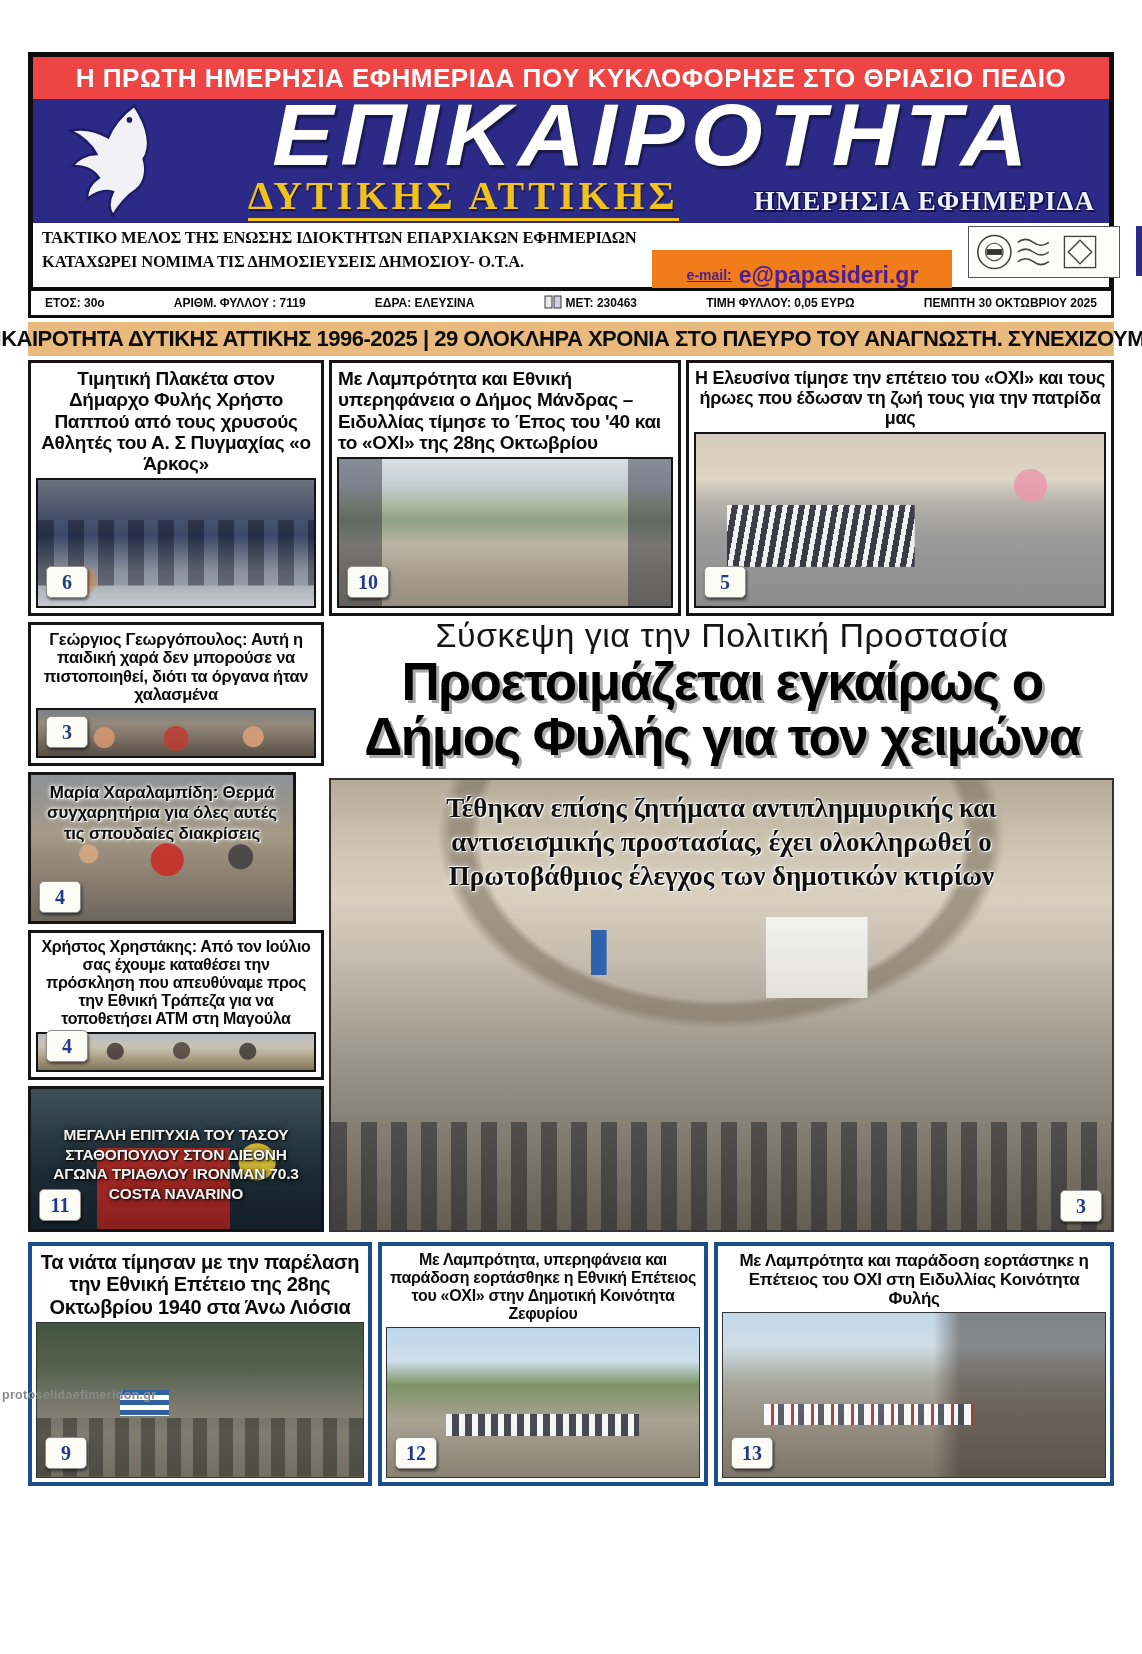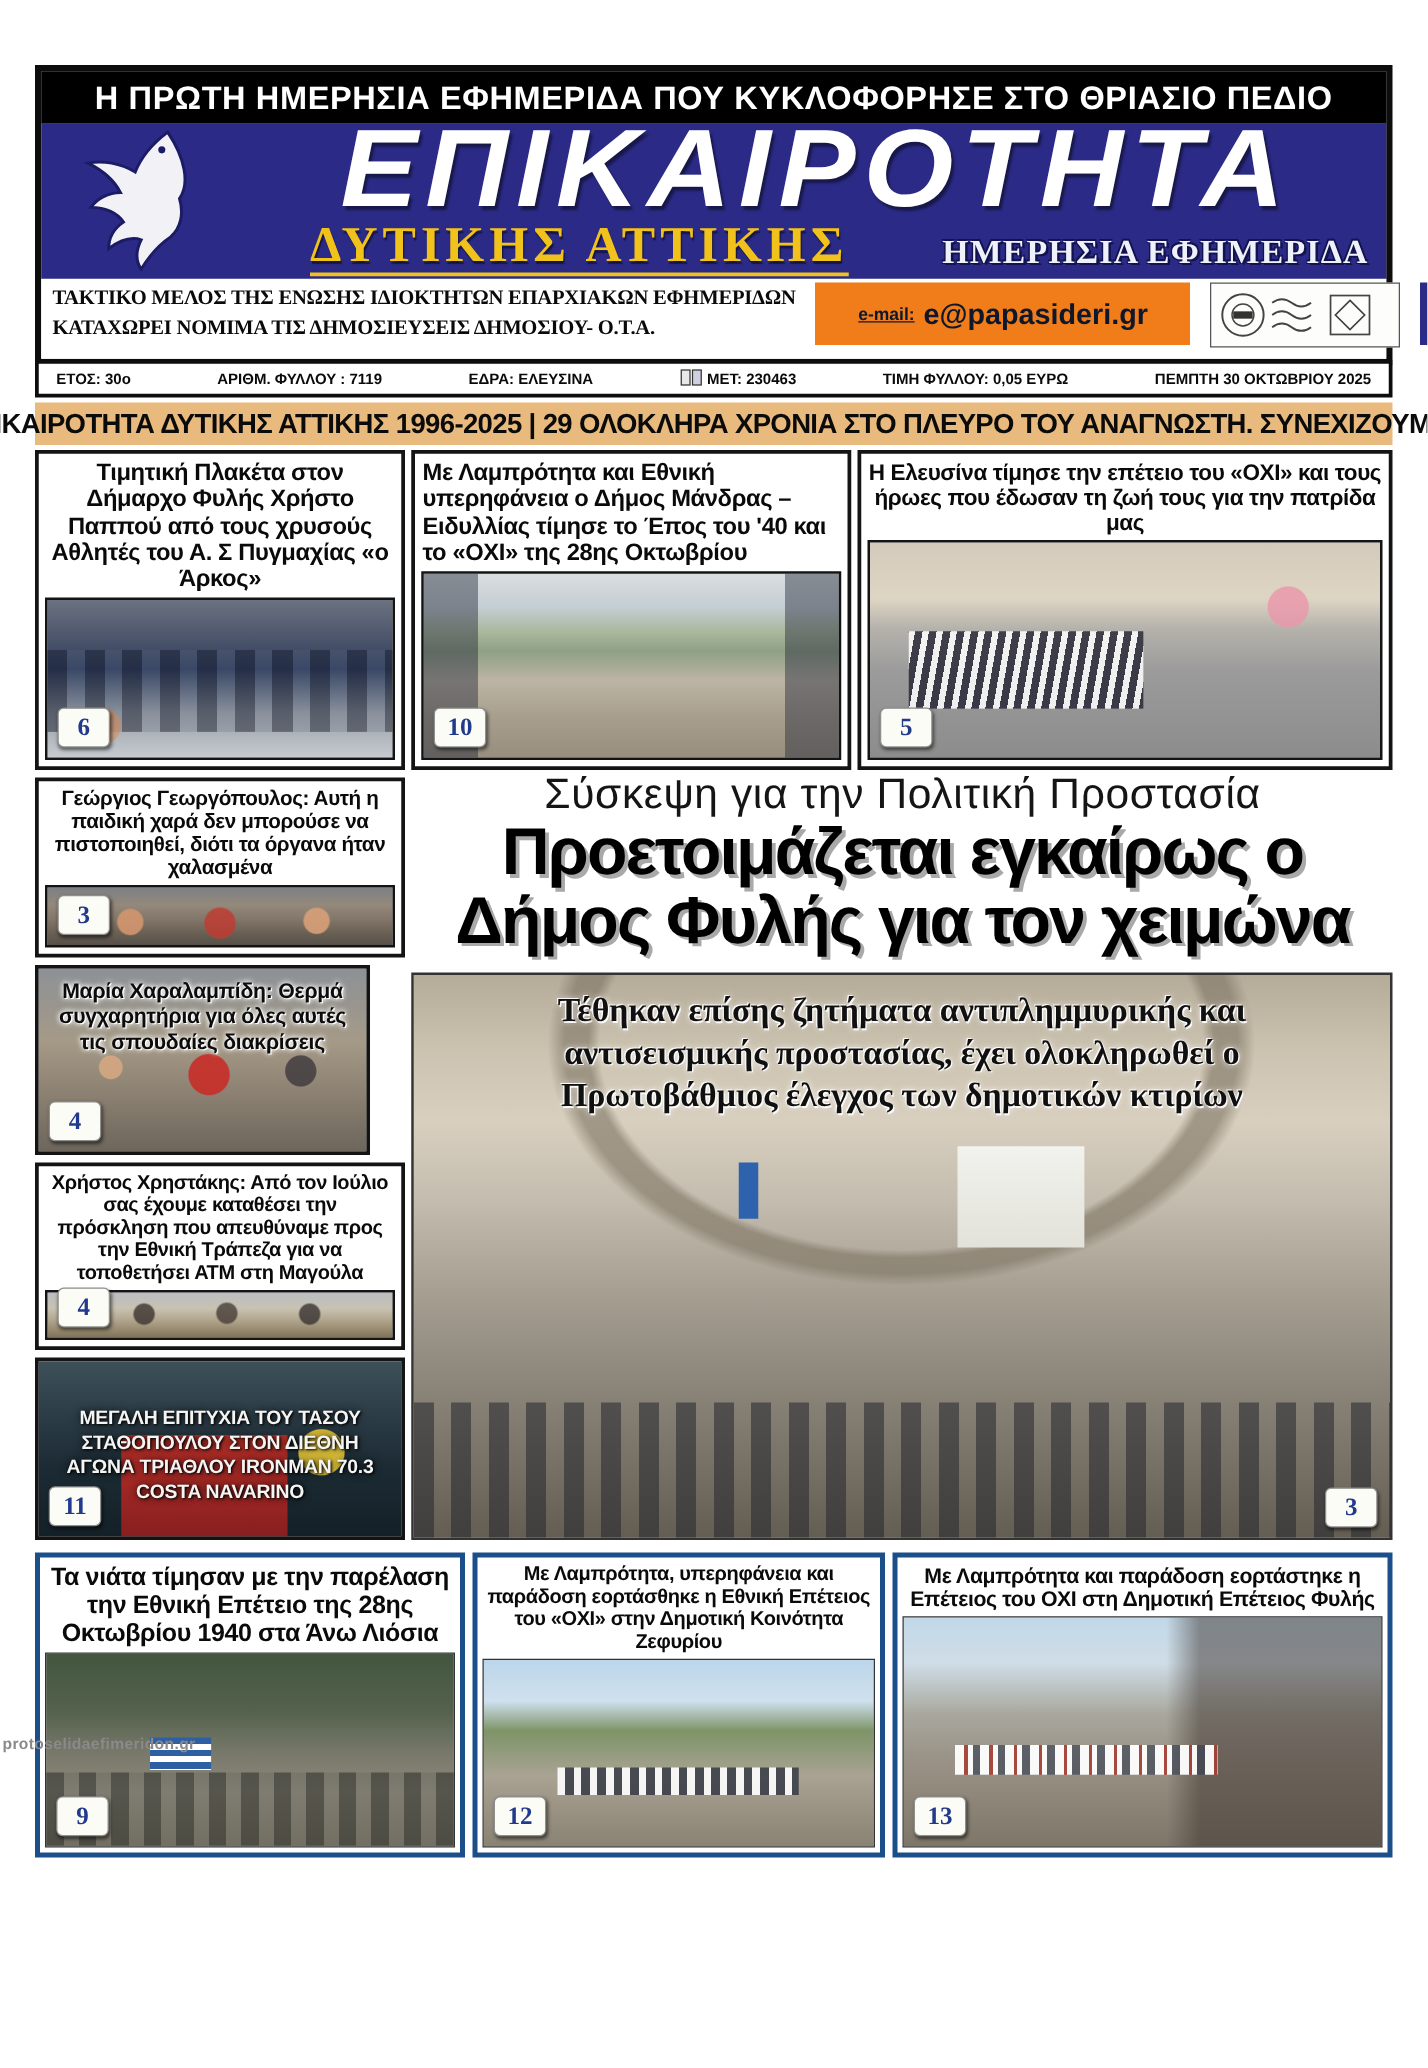--- a/index.html
+++ b/index.html
@@ -2,38 +2,38 @@
 <html><head>
 <meta charset="utf-8">
 <style>
   html,body{margin:0;padding:0;background:#ffffff;}
   .page{position:relative;width:1142px;height:1654px;background:#fff;overflow:hidden;
         font-family:"Liberation Sans",sans-serif;color:#111;}
   .abs{position:absolute;box-sizing:border-box;}
 
   
   .hdr-frame{left:28px;top:52px;width:1086px;border:5px solid #0d0d0d;background:#fff;}
-  .tagline{height:42px;background:#000000;color:#fff;display:flex;align-items:center;justify-content:center;
+  .tagline{height:42px;background:#ef4444;color:#fff;display:flex;align-items:center;justify-content:center;
            font-size:26px;font-weight:700;letter-spacing:.5px;}
   .masthead{height:124px;background:#2b2b87;position:relative;overflow:hidden;}
   .eagle{position:absolute;left:8px;top:2px;width:158px;height:118px;}
   .mh-title{position:absolute;left:170px;right:6px;top:-8px;text-align:center;color:#fff;
             font-size:88px;font-style:italic;font-weight:700;letter-spacing:6px;line-height:1;
             transform:scaleX(1.05);transform-origin:center;text-shadow:2px 3px 2px rgba(0,0,0,.45);white-space:nowrap;}
   .mh-sub{position:absolute;left:215px;bottom:2px;font-family:"Liberation Serif",serif;font-weight:700;
           font-size:40px;color:#f2c21c;letter-spacing:4px;line-height:1;border-bottom:3px solid #f2c21c;
           padding-bottom:2px;text-shadow:1px 2px 1px rgba(0,0,0,.5);white-space:nowrap;}
   .mh-right{position:absolute;right:14px;bottom:6px;font-family:"Liberation Serif",serif;font-weight:700;
             font-size:27px;letter-spacing:1px;color:#eef0fa;white-space:nowrap;
             text-shadow:1px 1px 0 #13134f,-1px -1px 0 #13134f,1px -1px 0 #13134f,-1px 1px 0 #13134f,2px 2px 0 #13134f;}
   .inforow{height:58px;background:#fff;display:flex;gap:16px;padding:3px 5px;}
   .member{flex:1;font-family:"Liberation Serif",serif;font-weight:700;font-size:16.5px;line-height:1.45;
           letter-spacing:-.2px;color:#0a0a0a;padding-left:4px;white-space:nowrap;}
-  .emailbox{flex:0 0 300px;height:50px;background:#f07d1a;color:#0f172a;display:flex;align-items:center;
-            justify-content:center;gap:7px;}
+  .emailbox{flex:0 0 300px;height:50px;background:#f07d1a;color:#4c1d95;display:flex;align-items:center;
+            justify-content:center;gap:7px;margin-top:24px;}
   .emailbox .lbl{font-size:14px;font-weight:700;text-decoration:underline;}
   .emailbox .addr{font-size:23px;font-weight:700;}
   .stamps{flex:0 0 150px;height:50px;border:1px solid #555;background:#fdfdfb;display:flex;
           align-items:center;justify-content:center;}
   .codebox{flex:0 0 138px;height:50px;background:#2b2b87;color:#fff;display:flex;align-items:center;
            justify-content:center;font-family:"Liberation Serif",serif;font-weight:700;font-size:13px;}
 
   .issuebar{left:28px;top:288px;width:1086px;height:30px;border:3px solid #0d0d0d;background:#fff;
             display:flex;align-items:center;justify-content:space-between;padding:0 14px;
             font-size:12px;font-weight:700;color:#0a0a0a;}
@@ -255,21 +255,21 @@
   </div>
 
   <div class="abs artbox bluebox" style="left:378px;top:1242px;width:330px;height:244px;">
     <div class="hl" style="font-size:16px;">Με Λαμπρότητα, υπερηφάνεια και παράδοση εορτάσθηκε η Εθνική Επέτειος του «ΟΧΙ» στην Δημοτική Κοινότητα Ζεφυρίου</div>
     <div class="photo ph ph-zefyri">
       <div class="badge">12</div>
     </div>
   </div>
 
   <div class="abs artbox bluebox" style="left:714px;top:1242px;width:400px;height:244px;">
-    <div class="hl" style="font-size:17px;">Με Λαμπρότητα και παράδοση εορτάστηκε η Επέτειος του ΟΧΙ στη Δημοτική Επέτειος Φυλής</div>
+    <div class="hl" style="font-size:17px;">Με Λαμπρότητα και παράδοση εορτάστηκε η Επέτειος του ΟΧΙ στη Ειδυλλίας Κοινότητα Φυλής</div>
     <div class="photo ph ph-fyli">
       <div class="badge">13</div>
     </div>
   </div>
 
   <div class="abs watermark">protoselidaefimeridon.gr</div>
 
 </div>
 
 </body></html>

